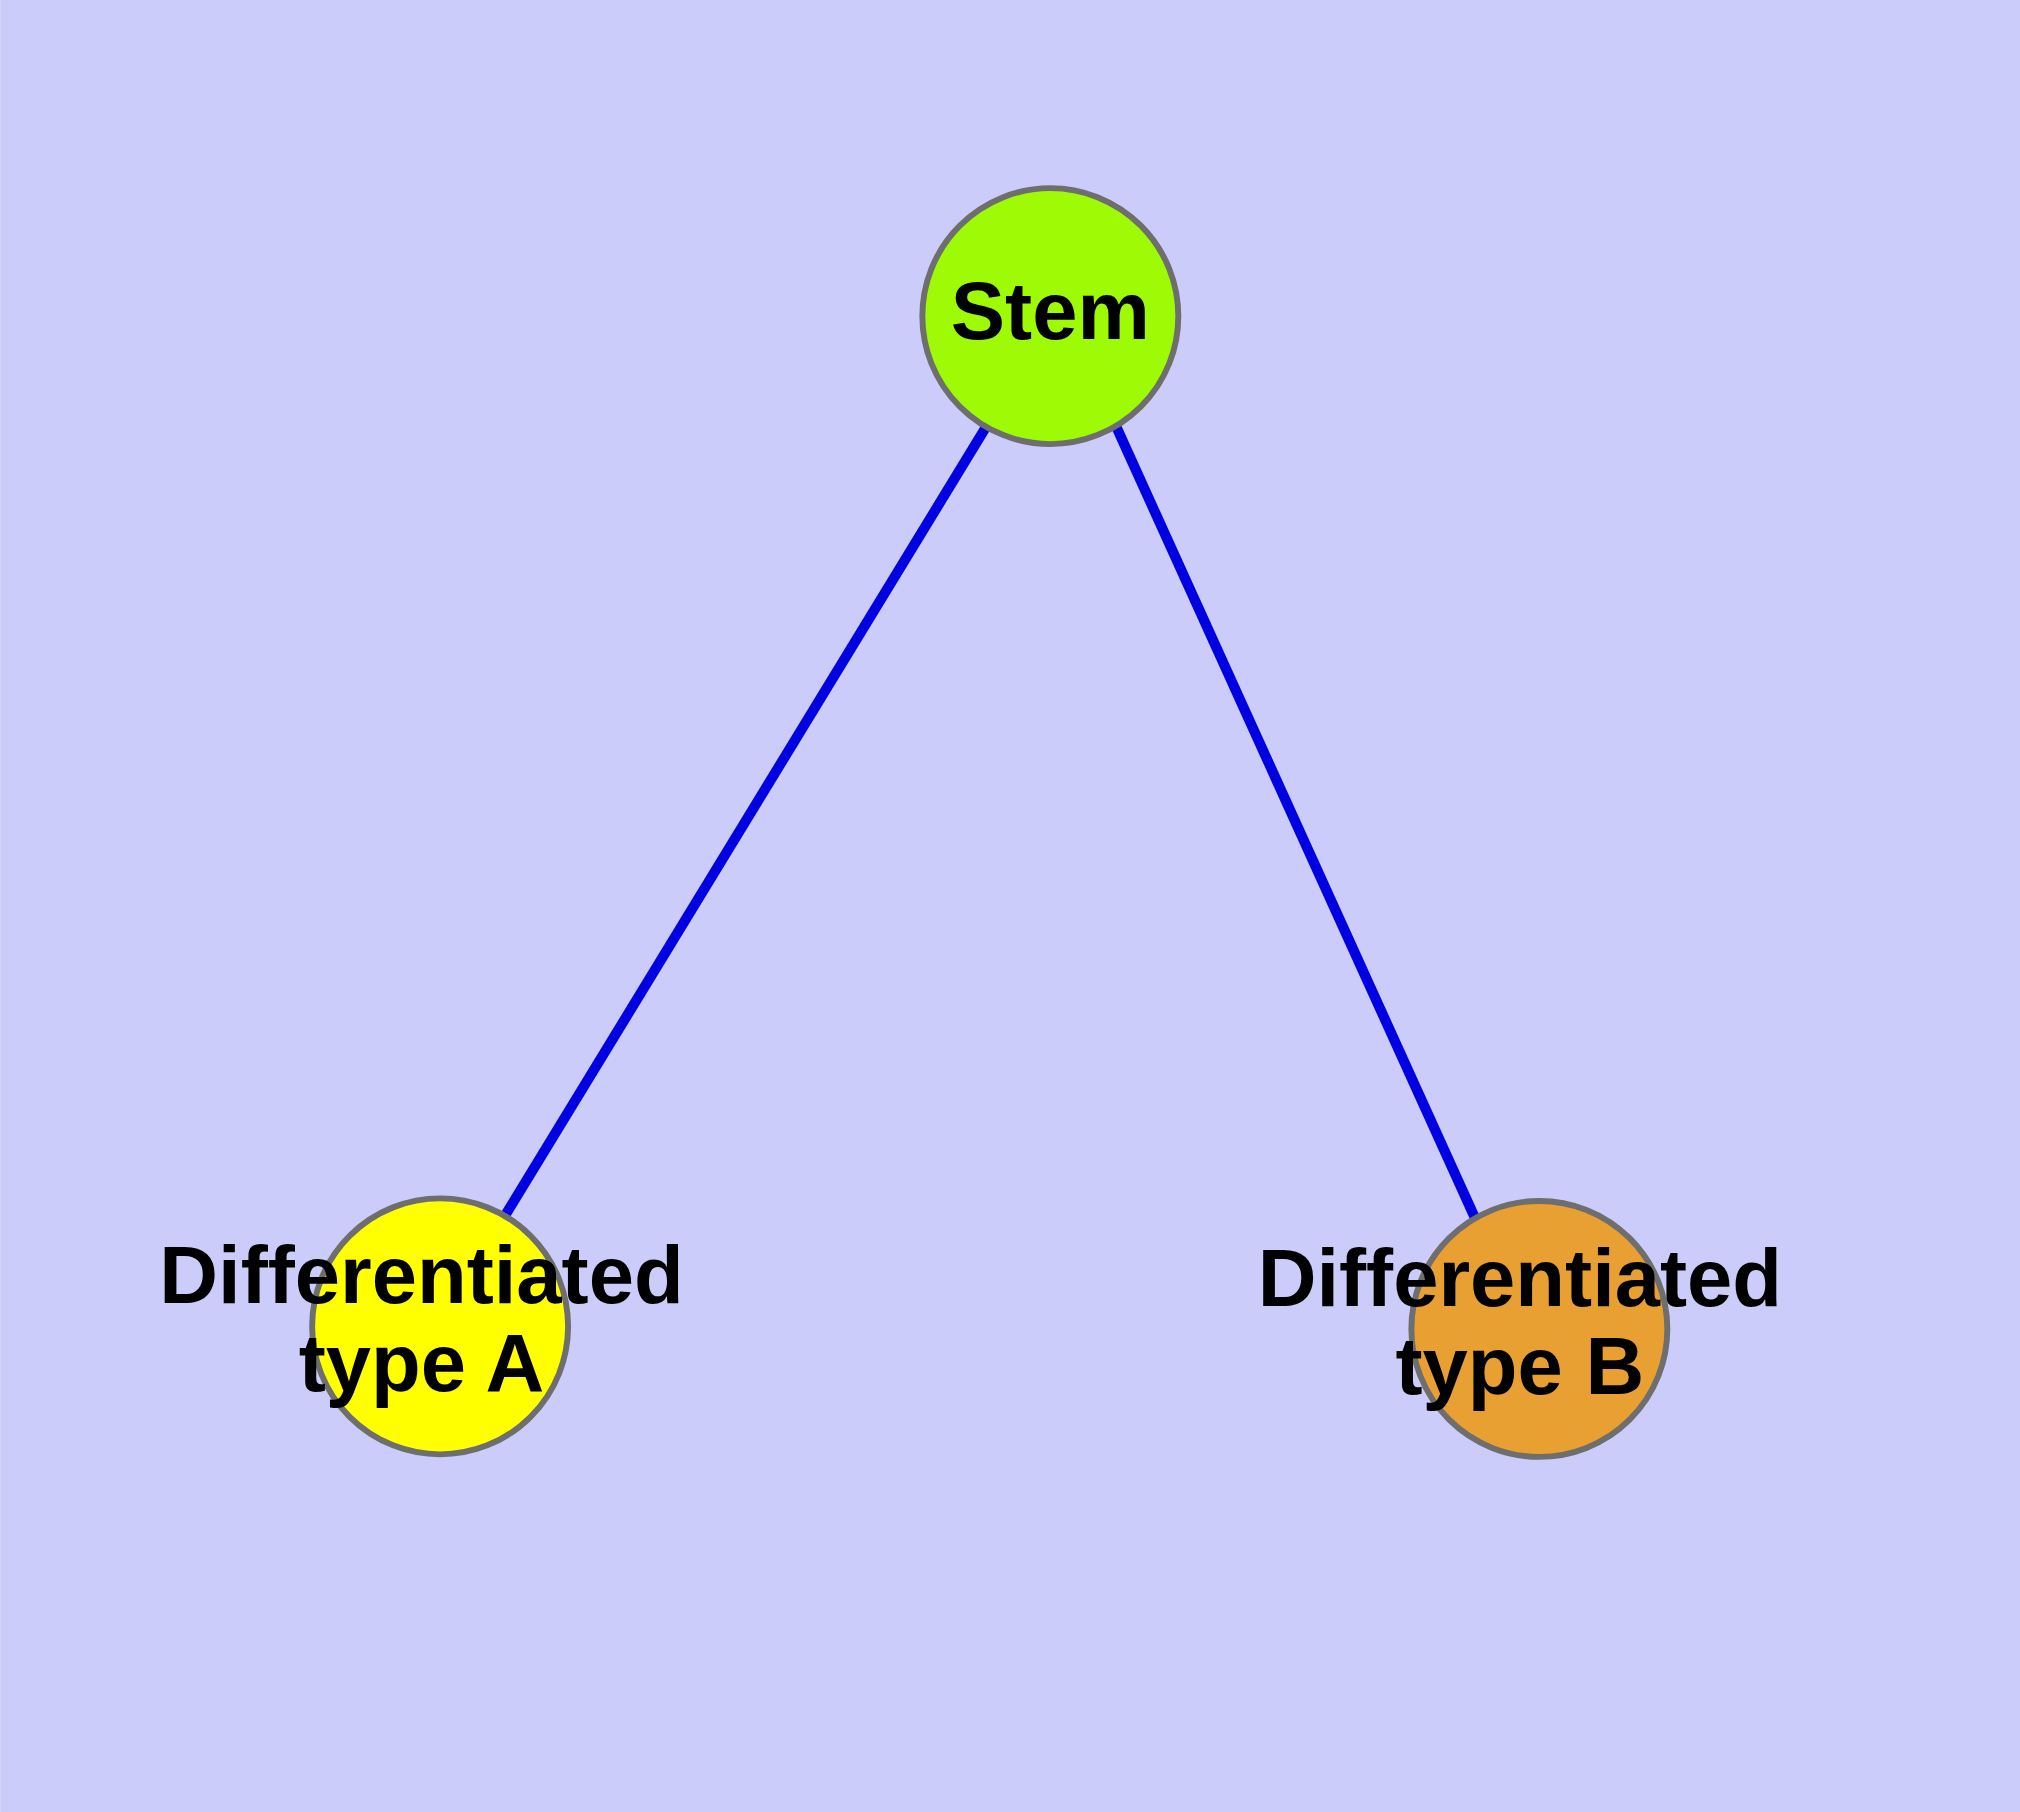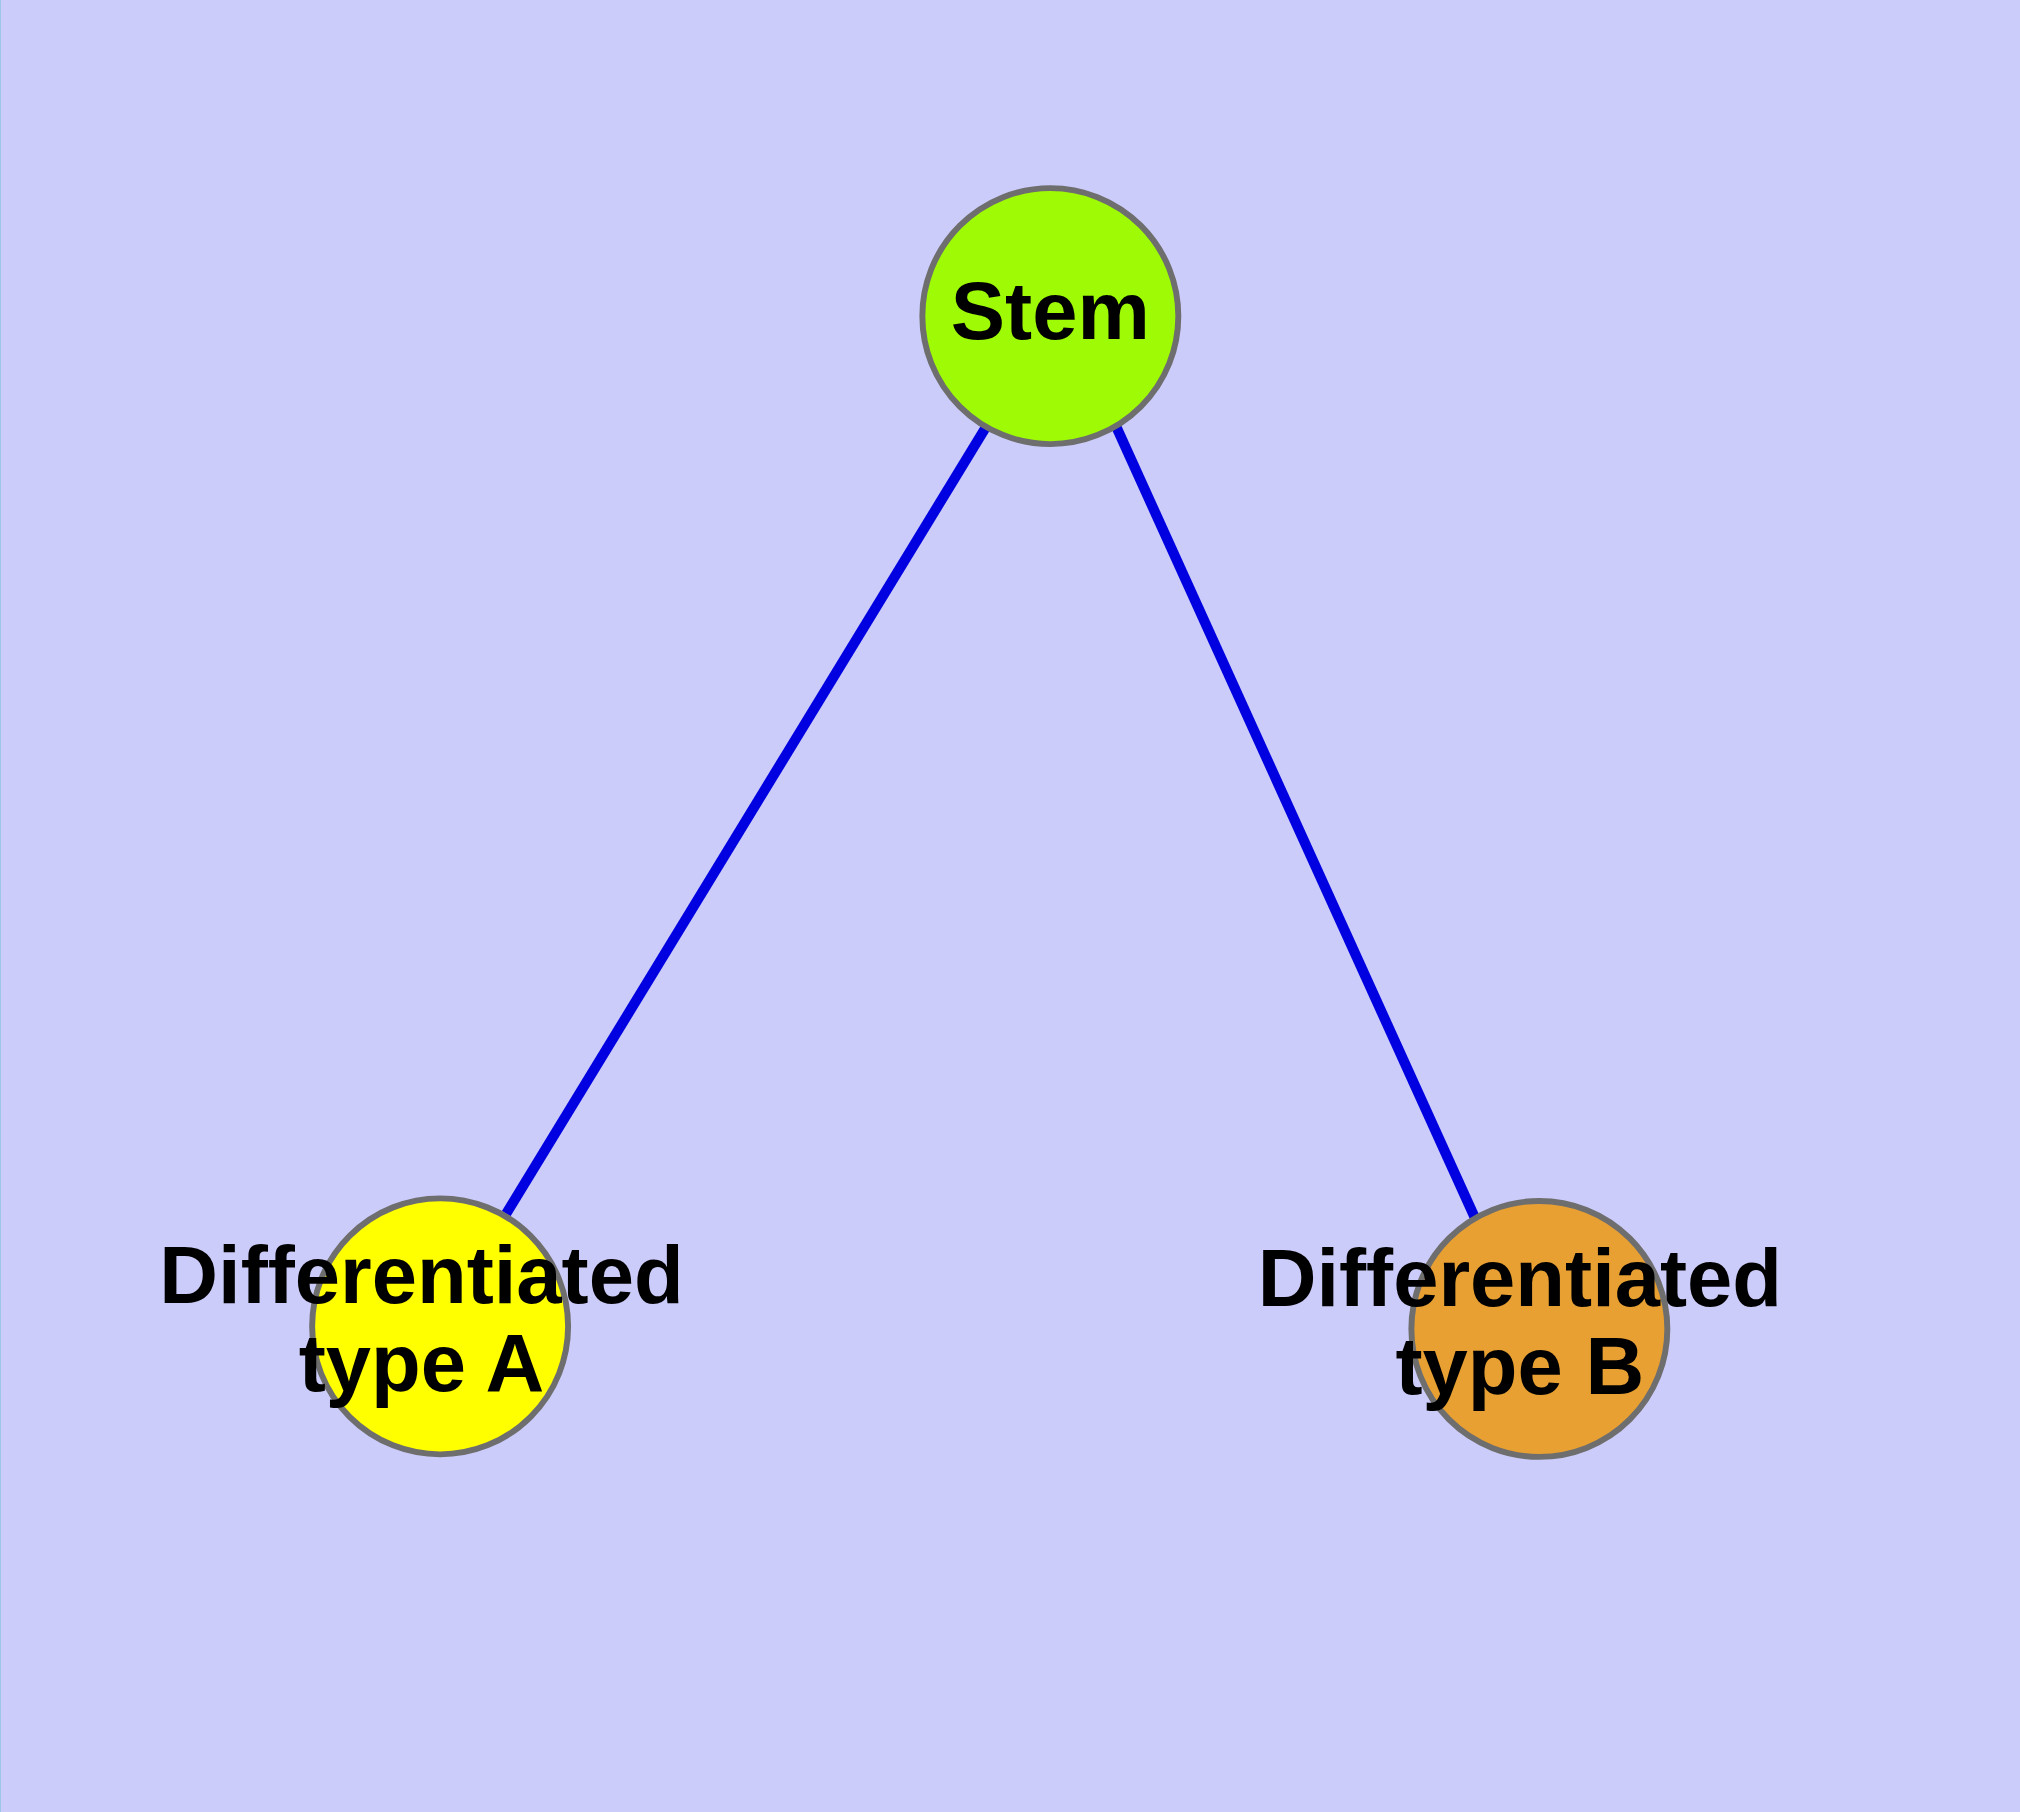--- a/index.html
+++ b/index.html
@@ -26,21 +26,21 @@
     font-family: "Liberation Sans", sans-serif;
     font-weight: bold;
     fill: #000000;
     text-anchor: middle;
     dominant-baseline: middle;
   }
 </style>
 </head>
 <body>
 
-<div id="canvas" style="width: 1922px; height: 1812px; background: #14b8a6;">
+<div id="canvas" style="width: 1922px; height: 1812px; background: #e5e5e5;">
   <svg id="graph-svg" viewBox="0 0 2384 2138" xmlns="http://www.w3.org/2000/svg">
 
     <rect x="0" y="0" width="2384" height="2138" fill="#ccccfa"></rect>
 
     <g>
       <line class="graph-edge" x1="1163" y1="504" x2="597" y2="1432" stroke="#0000e0" stroke-width="12" stroke-linecap="butt"></line>
       <line class="graph-edge" x1="1317" y1="504" x2="1740" y2="1437" stroke="#0000e0" stroke-width="12" stroke-linecap="butt"></line>
     </g>
 
     <g>

